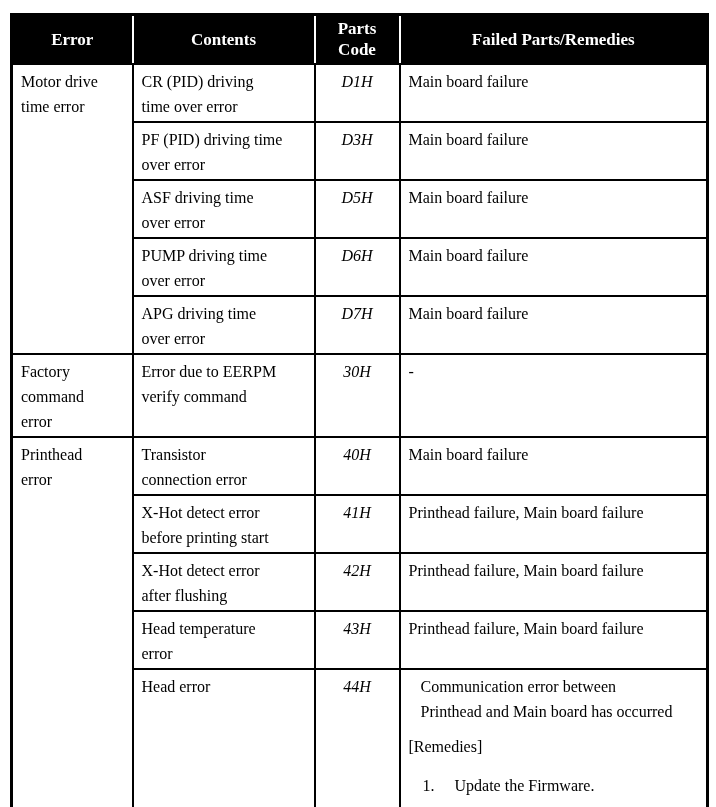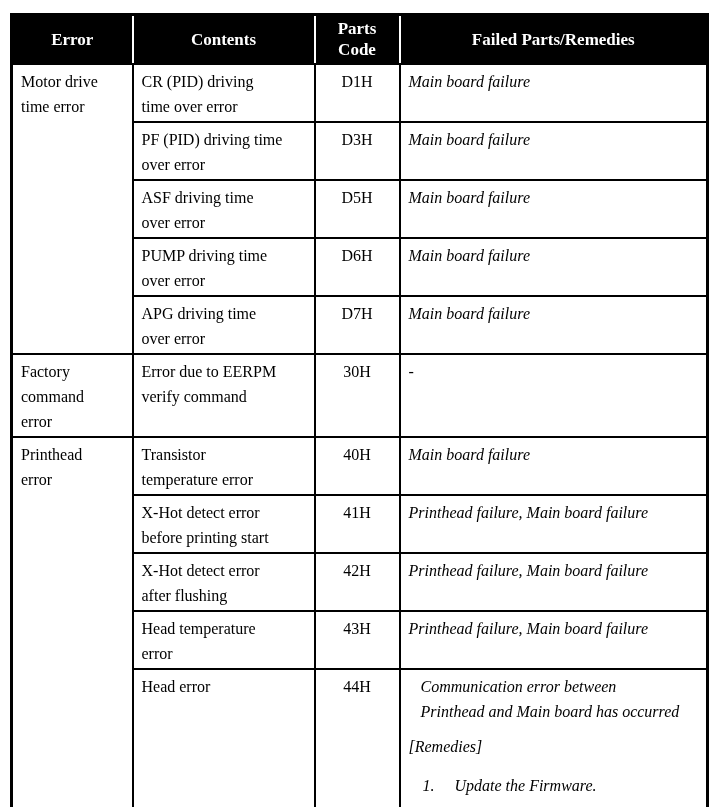--- a/index.html
+++ b/index.html
@@ -45,22 +45,22 @@
 
   td {
     border: 2px solid #000000;
     vertical-align: top;
     font-size: 16px;
     line-height: 25px;
     padding: 4px 8px 2px 8px;
     background: #ffffff;
     white-space: pre-line;
   }
-  td.code-cell { text-align: center; white-space: normal; }
-  td.remedy-cell { white-space: normal; font-style: italic; }
+  td.code-cell { text-align: center; white-space: normal; font-style: italic; }
+  td.remedy-cell { white-space: normal; }
 
   tr.r-std     { height: 50px; }
   tr.r-factory { height: 72px; }
   tr.r-40      { height: 52px; }
   tr.r-43      { height: 48px; }
   tr.r-44      { height: 213px; }
 
   .remedy-para { white-space: pre-line; margin-left: 12px; }
   .remedies-label { margin-top: 10px; }
   .steps { margin-top: 14px; margin-left: 14px; }
@@ -128,21 +128,21 @@
       <td>Error due to EERPM
 verify command</td>
       <td class="code-cell">30H</td>
       <td class="remedy-cell">-</td>
     </tr>
 
     <tr class="r-40">
       <td rowspan="5">Printhead
 error</td>
       <td>Transistor
-temperature error</td>
+connection error</td>
       <td class="code-cell">40H</td>
       <td class="remedy-cell">Main board failure</td>
     </tr>
     <tr class="r-std">
       <td>X-Hot detect error
 before printing start</td>
       <td class="code-cell">41H</td>
       <td class="remedy-cell">Printhead failure, Main board failure</td>
     </tr>
     <tr class="r-std">

